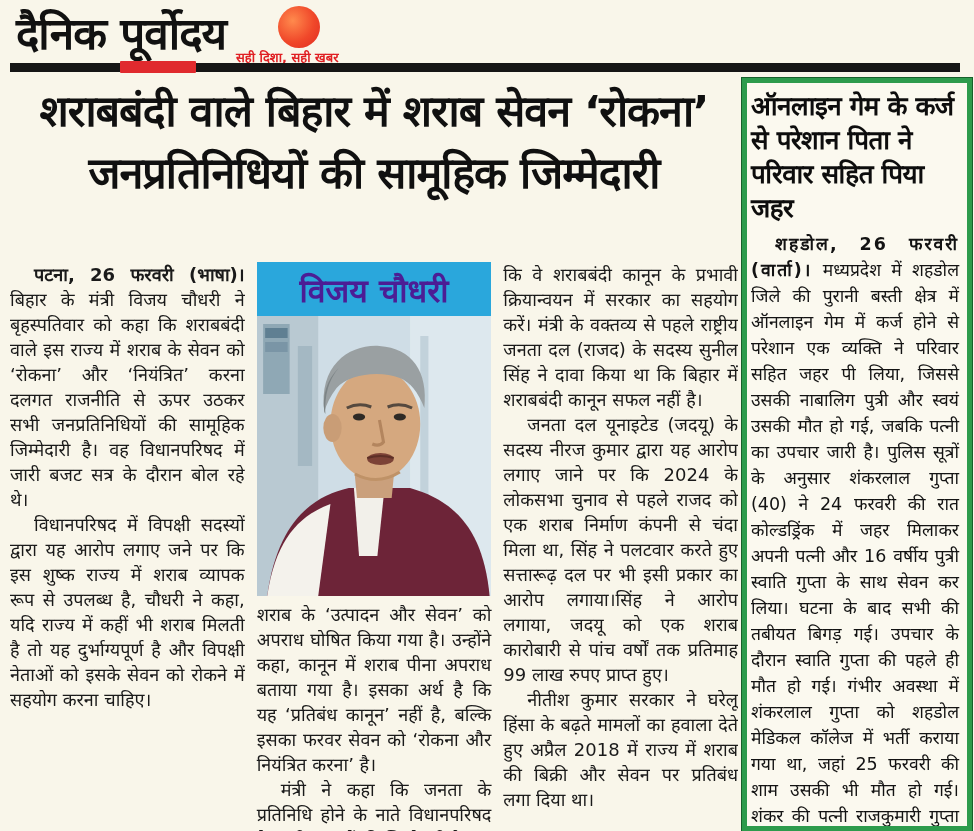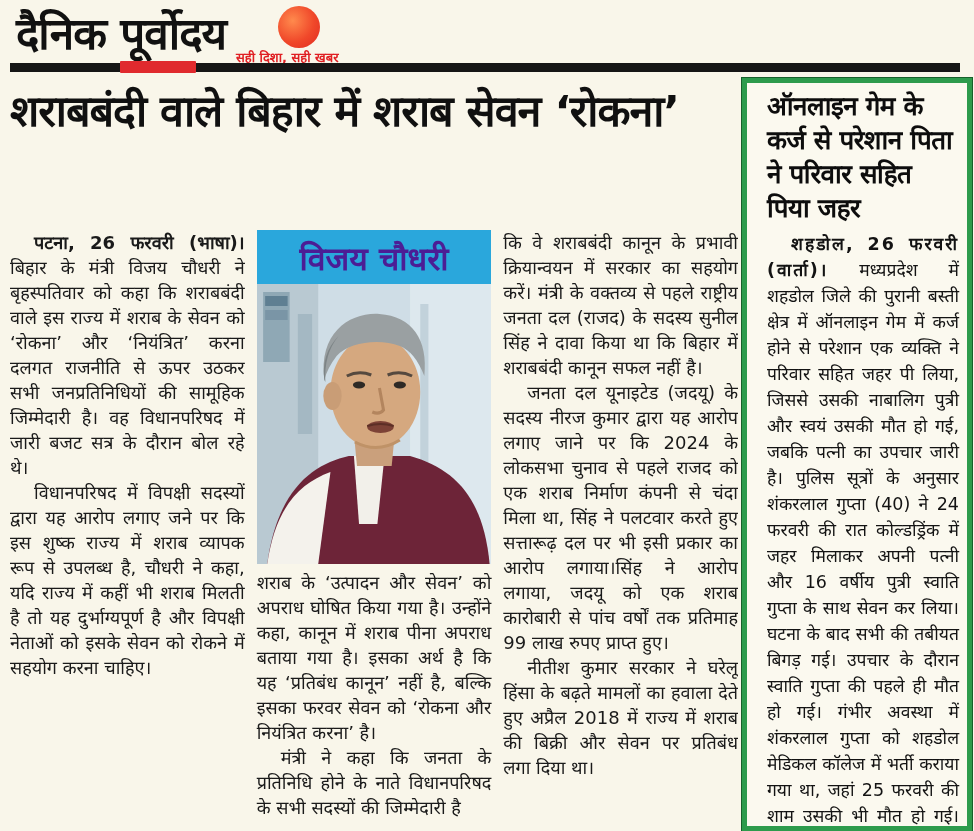--- a/index.html
+++ b/index.html
@@ -37,29 +37,29 @@
     background: #161616;
   }
   .mast-badge {
     position: absolute; left: 120px; top: 61px; width: 76px; height: 12px;
     background: #e02a2e; border-radius: 1px;
   }
 
   
   .main-article { position: absolute; left: 10px; top: 80px; width: 728px; height: 751px; }
   .headline {
-    width: 100%; text-align: left; color: #101010;
+    width: 100%; text-align: center; color: #101010;
     font-weight: 800; font-size: 43px; line-height: 62px;
     letter-spacing: -1px;
   }
   .columns {
     position: absolute; left: 0; top: 150px; width: 728px; height: 601px;
     display: flex; gap: 12px; overflow: hidden;
   }
-  .col { flex: 1 1 0; min-width: 0; }
+  .col { flex: 1 1 0; min-width: 0; margin-top: 32px; }
   .body-text {
     font-size: 18px; line-height: 25px; color: #1a1a1a;
     text-align: justify;
   }
   .body-text p { text-indent: 24px; }
   .dateline { font-weight: 700; }
 
   
   .photo-block { width: 100%; margin-bottom: 6px; }
   .photo-caption {
@@ -69,21 +69,21 @@
     letter-spacing: 0px;
   }
   .photo-frame { width: 100%; height: 280px; display: block; }
 
   
   .sidebar {
     position: absolute; left: 742px; top: 78px; width: 230px; height: 753px;
     background: #fbf9ef;
     border: 5px solid #2d9b4c;
     outline: 1px solid #17602b;
-    padding: 6px 8px 6px 20px;
+    padding: 6px 8px 6px 4px;
     overflow: hidden;
   }
   .sidebar-headline {
     font-size: 26px; line-height: 34px; font-weight: 800; color: #0d0d0d;
     letter-spacing: -0.5px; margin-bottom: 6px;
   }
   .sidebar-body {
     font-size: 17.5px; line-height: 26px; color: #131313; text-align: justify;
   }
   .sidebar-body .dateline { letter-spacing: 2px; }
@@ -97,20 +97,21 @@
     <div class="logo-sun"></div>
     <div class="logo-text">दैनिक पूर्वोदय</div>
     <div class="tagline">सही दिशा, सही खबर</div>
     <div class="mast-rule"></div>
     <div class="mast-badge"></div>
   </div>
 
   <div class="main-article">
     <div class="headline">
       <div>शराबबंदी वाले बिहार में शराब सेवन ‘रोकना’</div>
+      <div>जनप्रतिनिधियों की सामूहिक जिम्मेदारी</div>
     </div>
 
     <div class="columns">
 
       <div class="col body-text">
         <p><span class="dateline">पटना, 26 फरवरी (भाषा)।</span><span> बिहार के मंत्री विजय चौधरी ने बृहस्पतिवार को कहा कि शराबबंदी वाले इस राज्य में शराब के सेवन को ‘रोकना’ और ‘नियंत्रित’ करना दलगत राजनीति से ऊपर उठकर सभी जनप्रतिनिधियों की सामूहिक जिम्मेदारी है। वह विधानपरिषद में जारी बजट सत्र के दौरान बोल रहे थे।</span></p>
         <p>विधानपरिषद में विपक्षी सदस्यों द्वारा यह आरोप लगाए जने पर कि इस शुष्क राज्य में शराब व्यापक रूप से उपलब्ध है, चौधरी ने कहा, यदि राज्य में कहीं भी शराब मिलती है तो यह दुर्भाग्यपूर्ण है और विपक्षी नेताओं को इसके सेवन को रोकने में सहयोग करना चाहिए।</p>
       </div>
 
       <div class="col">

